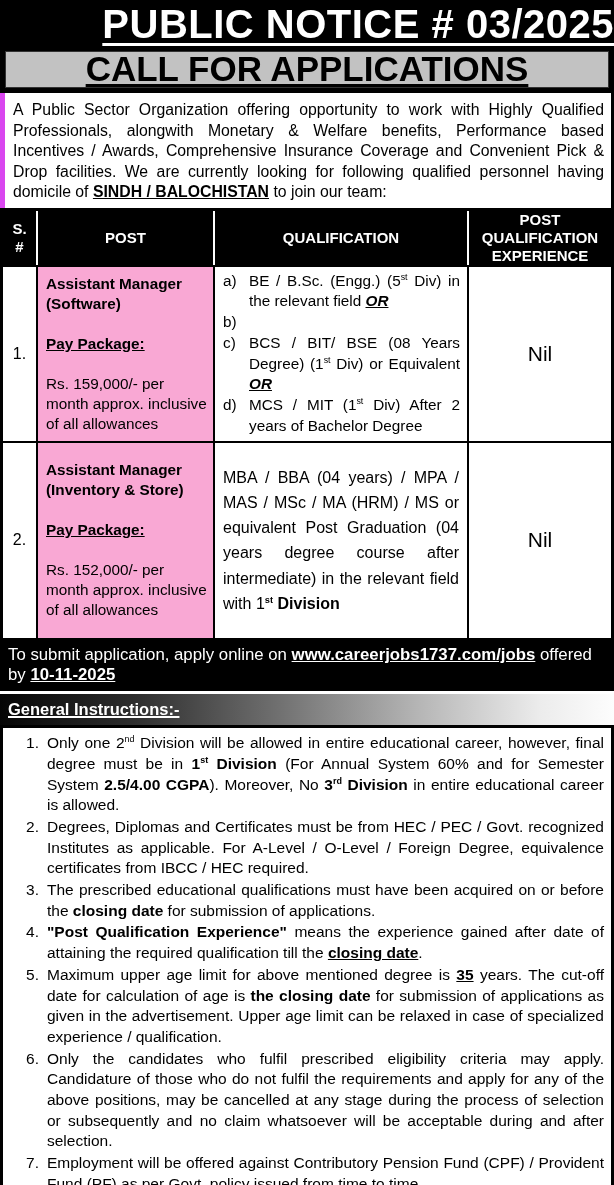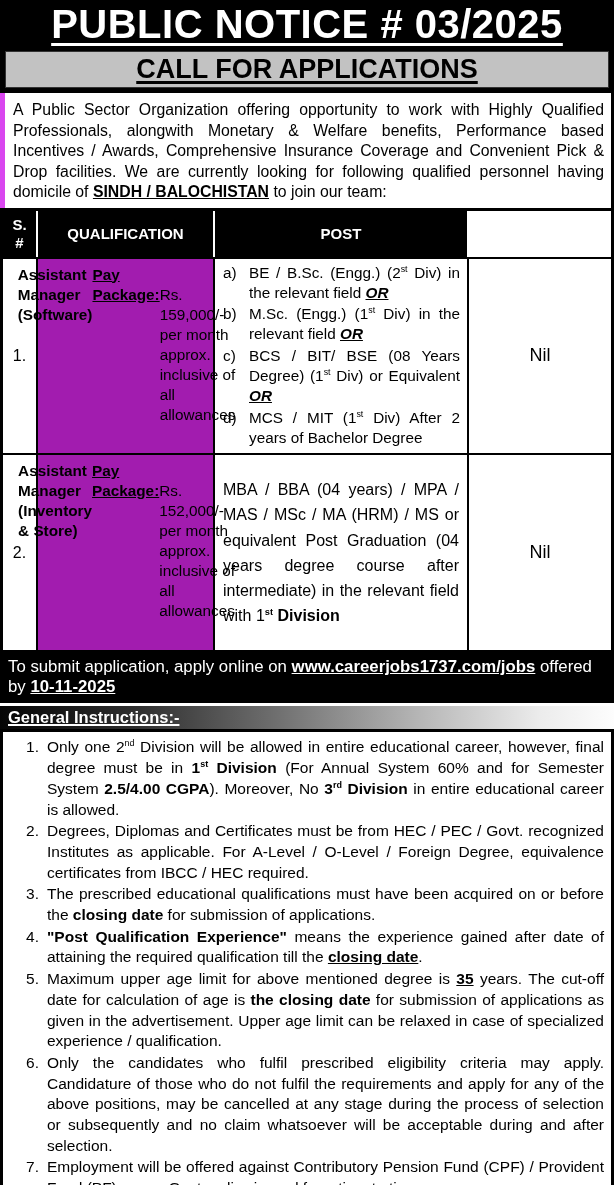--- a/index.html
+++ b/index.html
@@ -9,27 +9,27 @@
   }
   .b{font-weight:bold}
   .u{text-decoration:underline}
   .i{font-style:italic}
   .sup{font-size:0.58em;vertical-align:super;line-height:0}
   .pre{white-space:pre-line}
 
   
   .top-band{background:#000;padding:3px 0 5px;}
   .notice-title{
-    margin:0;color:#fff;text-align:center;font-weight:bold;font-size:40px;
+    margin:0;color:#fff;text-align:right;font-weight:bold;font-size:40px;
     letter-spacing:.5px;text-decoration:underline;text-decoration-thickness:3px;
     text-underline-offset:5px;line-height:42px;
   }
   .subtitle-bar{background:#c2c2c2;margin:6px 5px 0;padding:2px 0 3px;border:1px solid #333;}
   .subtitle{
-    margin:0;color:#000;text-align:center;font-weight:bold;font-size:27px;line-height:30px;
+    margin:0;color:#000;text-align:center;font-weight:bold;font-size:35px;line-height:30px;
     text-decoration:underline;text-decoration-thickness:3px;text-underline-offset:3px;
   }
 
   
   .intro-box{border-left:5px solid #d946ef;border-right:3px solid #000;background:#fff;}
   .intro-p{margin:0;padding:7px 7px 5px 8px;font-size:15.8px;line-height:20.5px;text-align:justify;}
 
   
   .jobs-table{border:3px solid #000;border-bottom-width:2px;}
   .t-row{display:grid;grid-template-columns:33px 177px 254px 144px;}
@@ -38,42 +38,42 @@
   .t-row > div:first-child{border-left:none;}
   .t-row + .t-row > div{border-top:2px solid #000;}
   .t-head > div{
     background:#000;color:#fff;font-weight:bold;text-align:center;
     display:flex;align-items:center;justify-content:center;
     min-height:46px;font-size:15px;line-height:18px;border-left:2px solid #fff;
   }
   .t-head > div:first-child{border-left:none;}
   .sn-cell{display:flex;align-items:center;justify-content:center;font-size:16px;}
   .post-cell{
-    background:#a21caf;padding:6px 6px 6px 8px;font-size:15.3px;line-height:20px;
-    display:flex;justify-content:center;
+    background:#f9a8d4;padding:6px 6px 6px 8px;font-size:15.3px;line-height:20px;
+    display:flex;flex-direction:column;justify-content:center;
   }
   .qual-cell-1{padding:4px 5px 4px 4px;font-size:15.3px;line-height:20.3px;min-height:160px;}
   .q-item{display:flex;margin-bottom:1px;}
   .q-m{flex:0 0 26px;padding-left:4px;}
   .q-t{flex:1;text-align:justify;padding-right:2px;}
   .qual-cell-2{
     padding:22px 8px;font-size:16px;line-height:25.2px;text-align:justify;
     display:flex;flex-direction:column;justify-content:center;min-height:120px;
   }
-  .exp-cell{display:flex;align-items:center;justify-content:center;font-size:18px;}
+  .exp-cell{display:flex;align-items:center;justify-content:center;font-size:21px;}
 
   
   .apply-bar{
     background:#000;color:#fff;font-size:16.8px;line-height:20px;
     padding:5px 6px 6px 8px;
   }
 
   
   .gi-bar{
-    margin-top:3px;height:23px;display:flex;align-items:center;padding-left:8px;
+    margin-top:3px;height:31px;display:flex;align-items:center;padding-left:8px;
     background:linear-gradient(90deg,#050505 0%,#2e2e2e 22%,#6f6f6f 45%,#b5b5b5 68%,#ececec 88%,#fdfdfd 100%);
   }
   .gi-heading{
     color:#fff;font-weight:bold;font-size:16.5px;
     text-decoration:underline;text-decoration-thickness:2px;
   }
   .inst-box{border:3px solid #000;padding:5px 4px 4px 2px;background:#fff;}
   .inst-item{display:flex;margin-bottom:1px;font-size:15.5px;line-height:20.7px;}
   .inst-num{flex:0 0 34px;text-align:right;padding-right:8px;}
   .inst-text{flex:1;text-align:justify;padding-right:3px;}
@@ -91,38 +91,39 @@
   </header>
 
   <section class="intro-box">
     <p class="intro-p"><span>A Public Sector Organization offering opportunity to work with Highly Qualified Professionals, alongwith Monetary &amp; Welfare benefits, Performance based Incentives / Awards, Comprehensive Insurance Coverage and Convenient Pick &amp; Drop facilities. We are currently looking for following qualified personnel having domicile of </span><span class="b u">SINDH / BALOCHISTAN</span><span> to join our team:</span></p>
   </section>
 
   <section class="jobs-table">
     <div class="t-row t-head">
       <div class="pre">S.
 #</div>
+      <div>POST</div>
       <div>QUALIFICATION</div>
-      <div>POST</div>
+      <div class="pre">POST QUALIFICATION
+EXPERIENCE</div>
     </div>
 
     <div class="t-row">
       <div class="td sn-cell">1.</div>
       <div class="td post-cell pre"><span class="b">Assistant Manager
 (Software)</span><span>
 </span><span class="b u">Pay Package:</span><span>
 Rs. 159,000/- per month approx. inclusive of all allowances</span></div>
       <div class="td qual-cell-1">
         <div class="q-item">
           <span class="q-m">a)</span>
-          <span class="q-t"><span>BE / B.Sc. (Engg.) (2</span><span class="sup">st</span><span> Div) in the relevant field </span><span class="b i u">OR</span></span>
+          <span class="q-t"><span>BE / B.Sc. (Engg.) (5</span><span class="sup">st</span><span> Div) in the relevant field </span><span class="b i u">OR</span></span>
         </div>
         <div class="q-item">
           <span class="q-m">b)</span>
-          <span class="q-t"><span>M.Sc. (Engg.) (1</span><span class="sup">st</span><span> Div) in the relevant field </span><span class="b i u">OR</span></span>
         </div>
         <div class="q-item">
           <span class="q-m">c)</span>
           <span class="q-t"><span>BCS / BIT/ BSE (08 Years Degree) (1</span><span class="sup">st</span><span> Div) or Equivalent </span><span class="b i u">OR</span></span>
         </div>
         <div class="q-item">
           <span class="q-m">d)</span>
           <span class="q-t"><span>MCS / MIT (1</span><span class="sup">st</span><span> Div) After 2 years of Bachelor Degree</span></span>
         </div>
       </div>

